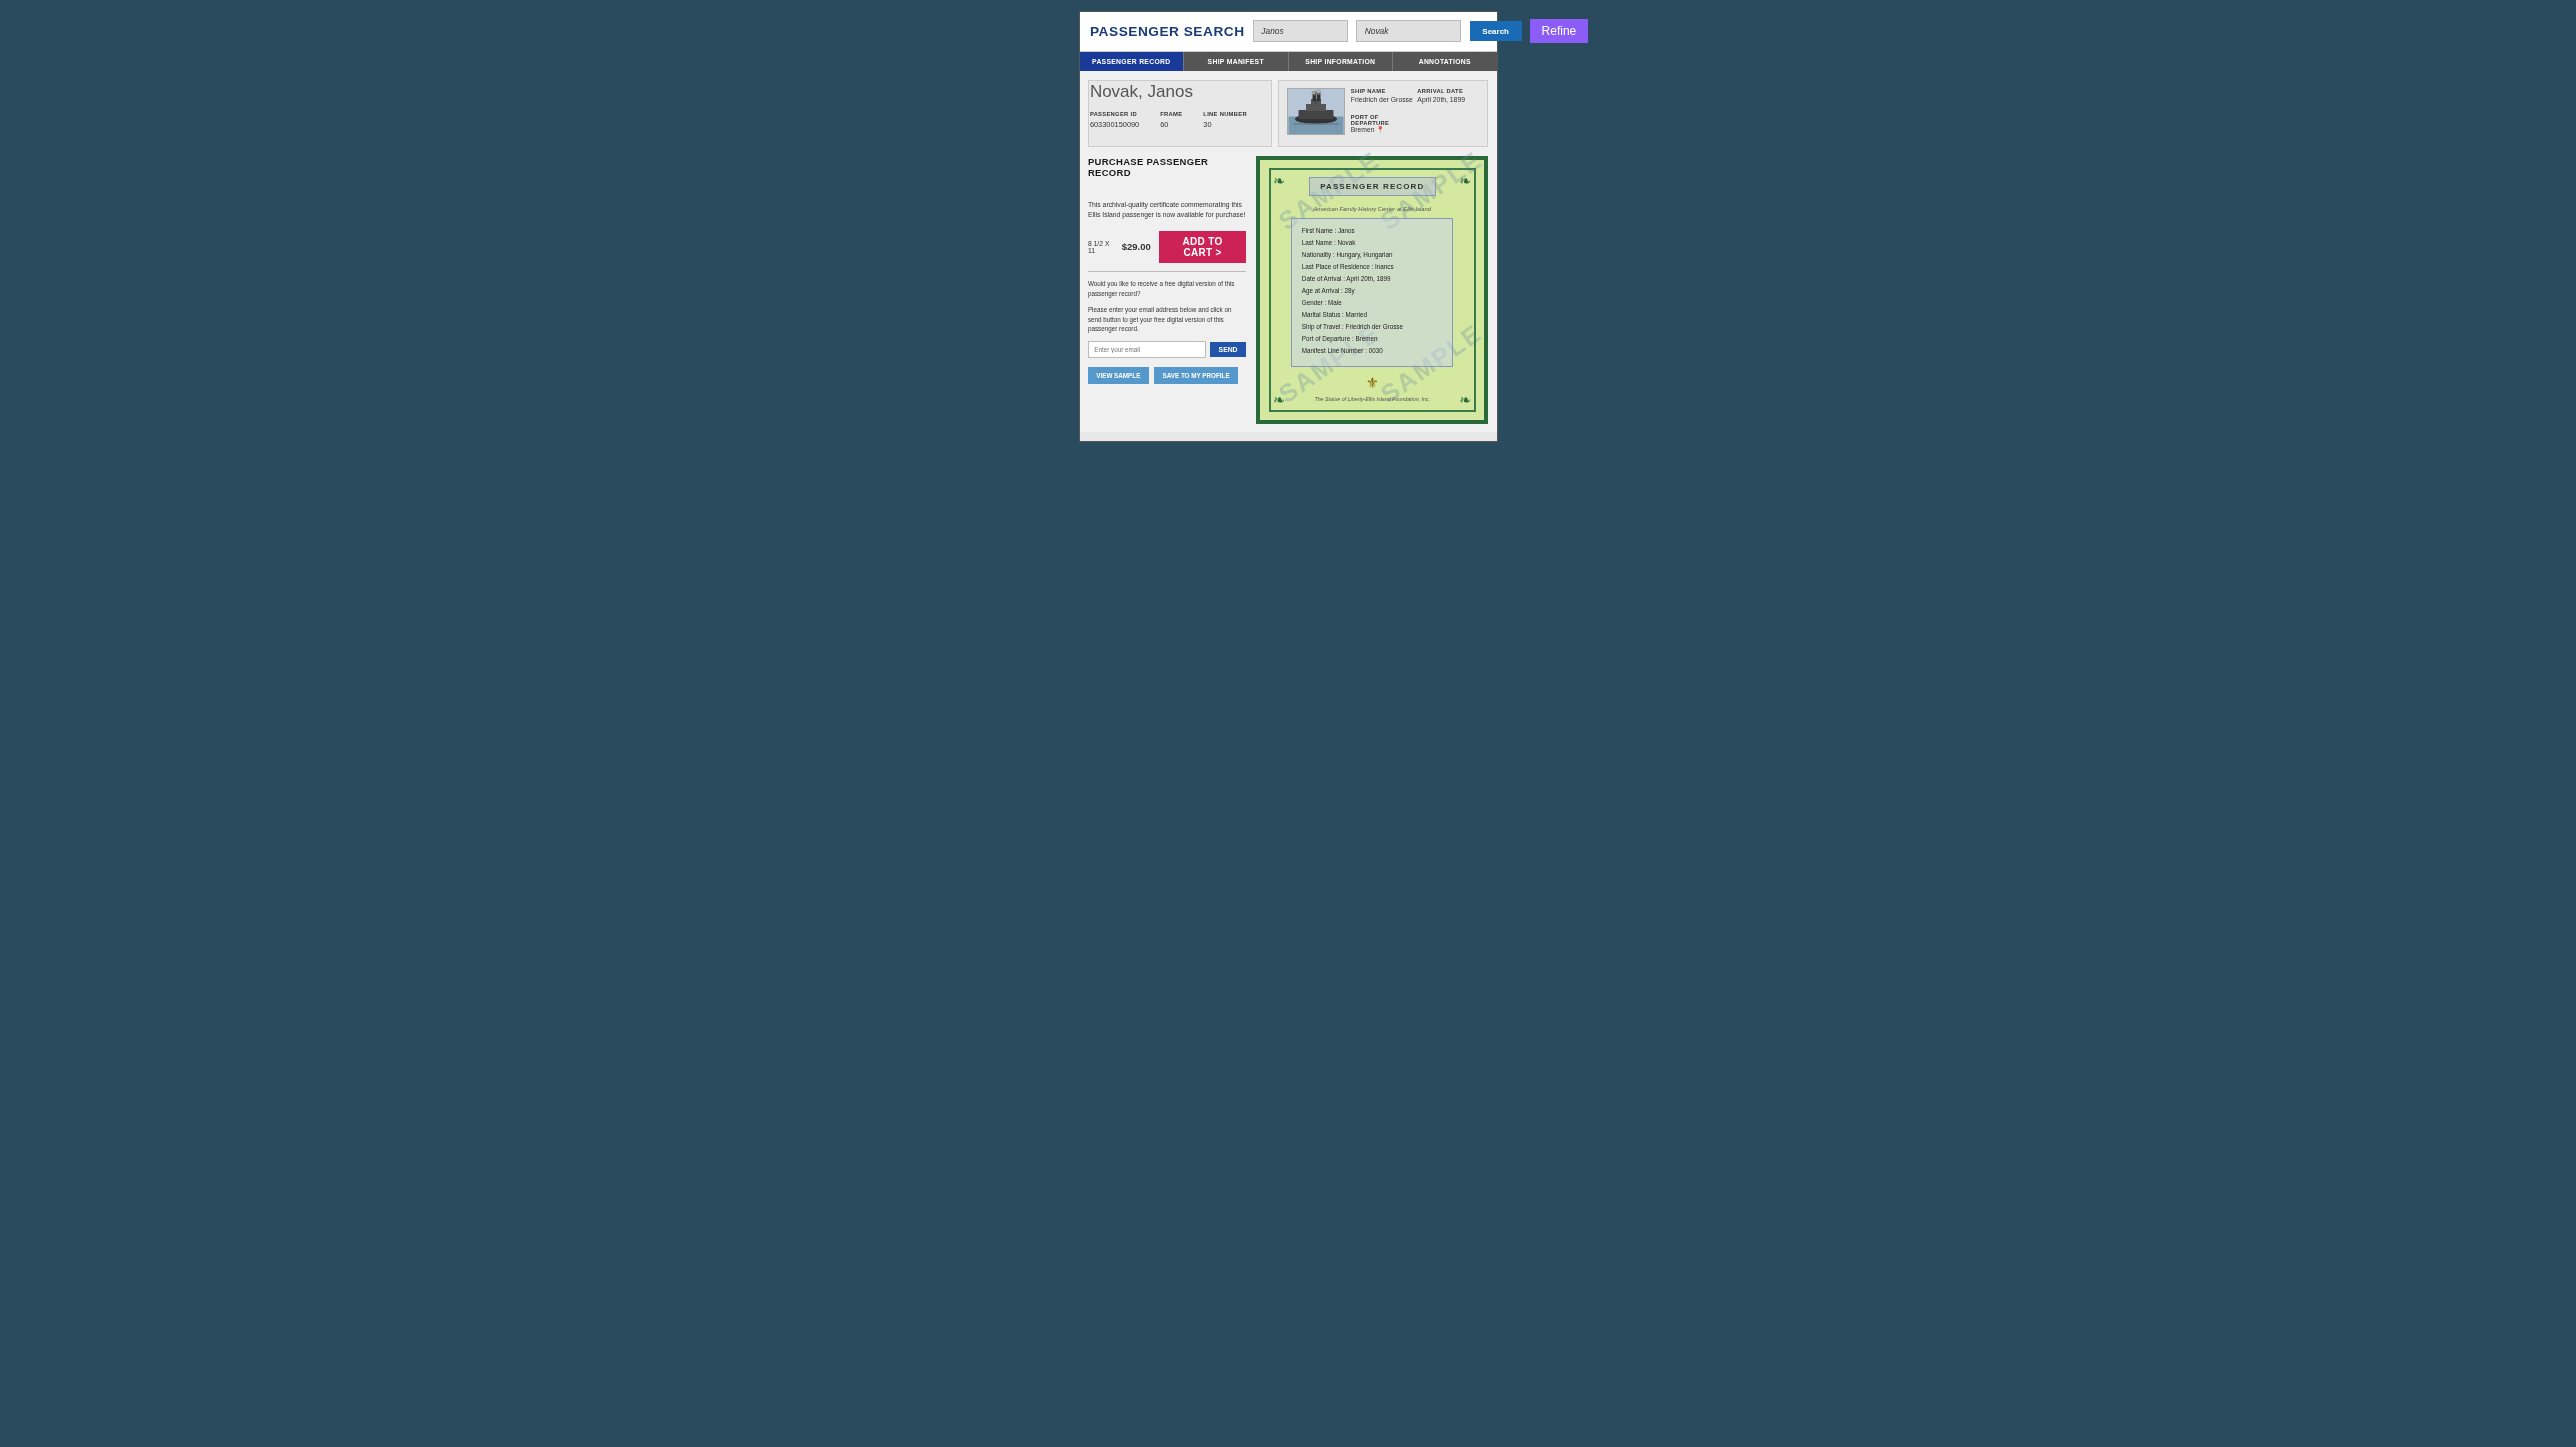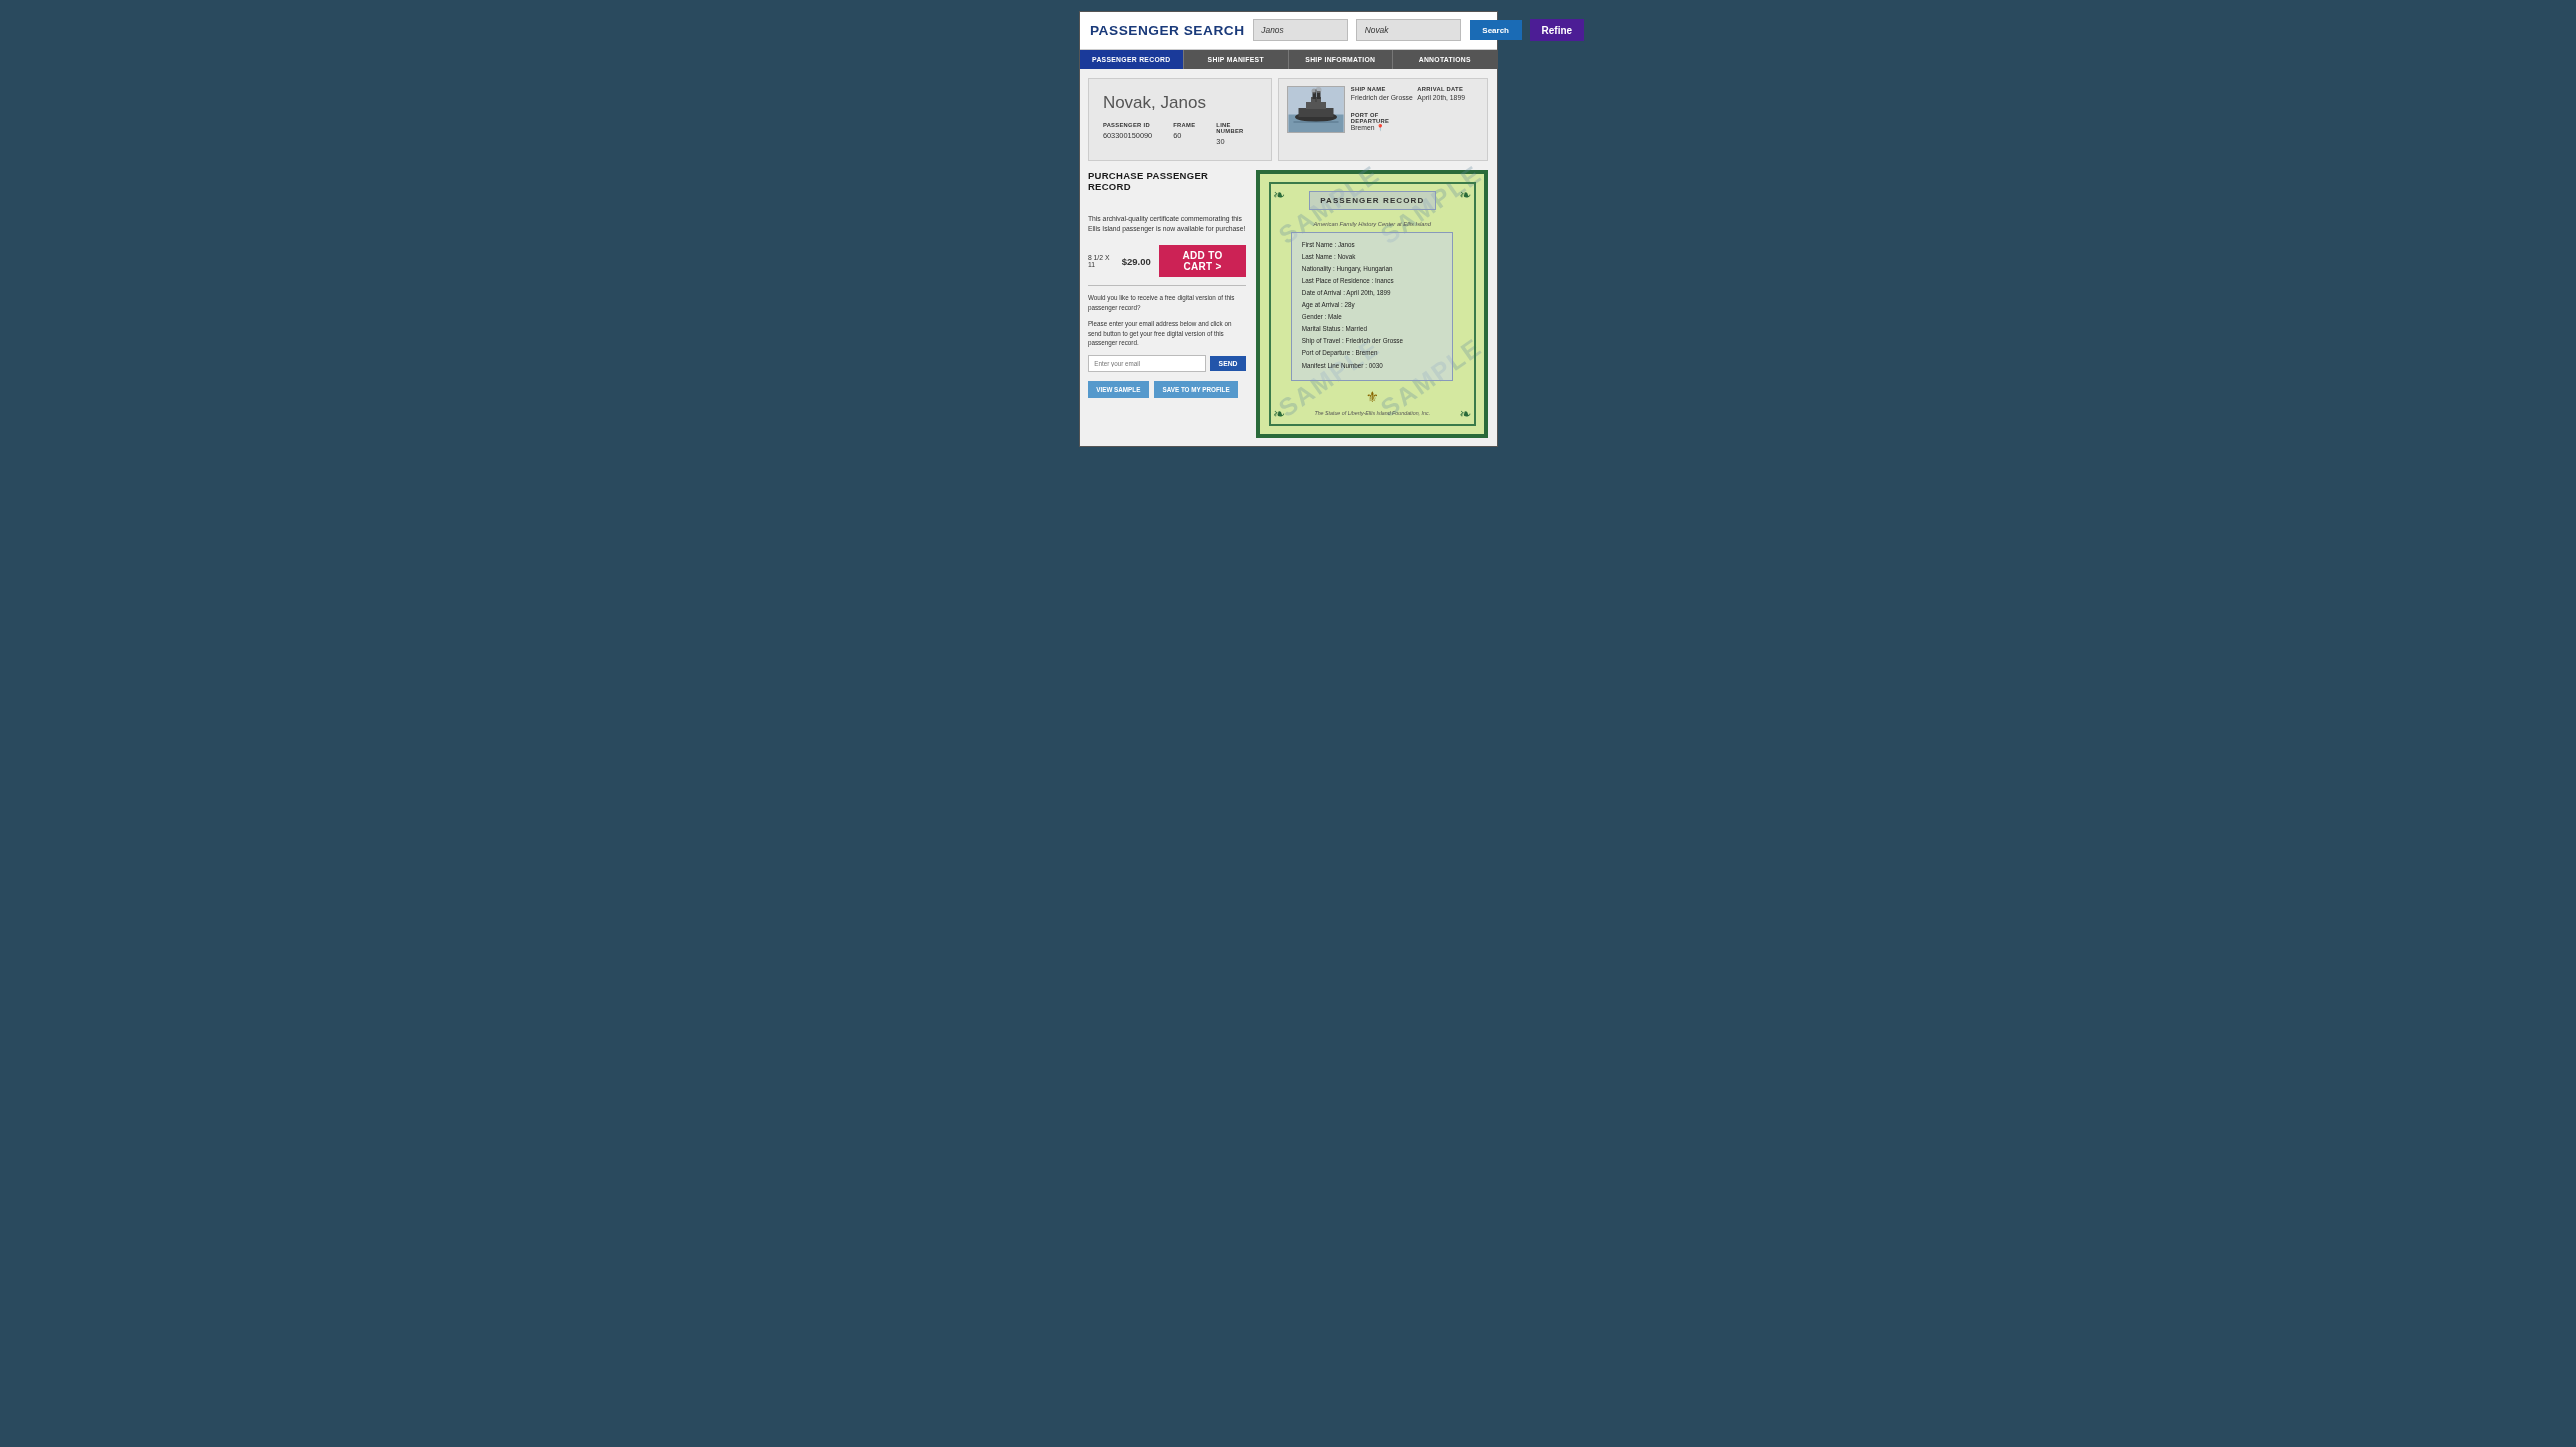--- a/index.html
+++ b/index.html
@@ -56,26 +56,26 @@
     .search-button {
       background: #1a6bb5;
       color: white;
       border: none;
       padding: 5.3px 12.6px;
       font-size: 8px;
       font-weight: bold;
       cursor: pointer;
     }
     .refine-button {
-      background: #4c1d95;
+      background: #8b5cf6;
       color: white;
       border: none;
       padding: 5.3px 11.6px;
-      font-size: 10px;
-      font-weight: bold;
+      font-size: 12px;
+      font-weight: normal;
       cursor: pointer;
     }
     
     .tabs {
       display: flex;
       background: #555;
     }
     .tab {
       flex: 1;
       padding: 6.3px 5.3px;
@@ -100,21 +100,21 @@
     }
     
     .passenger-info-row {
       display: flex;
       gap: 6.3px;
       margin-bottom: 8.4px;
     }
     .passenger-main-info {
       background: #e8e8e8;
       flex: 1;
-      padding: 14px;
+      padding: 1px;
       border: 0.5px solid #ccc;
     }
     .passenger-name {
       font-size: 17px;
       color: #555;
       font-weight: 300;
       margin-bottom: 9.5px;
     }
     .passenger-fields {
       display: flex;

